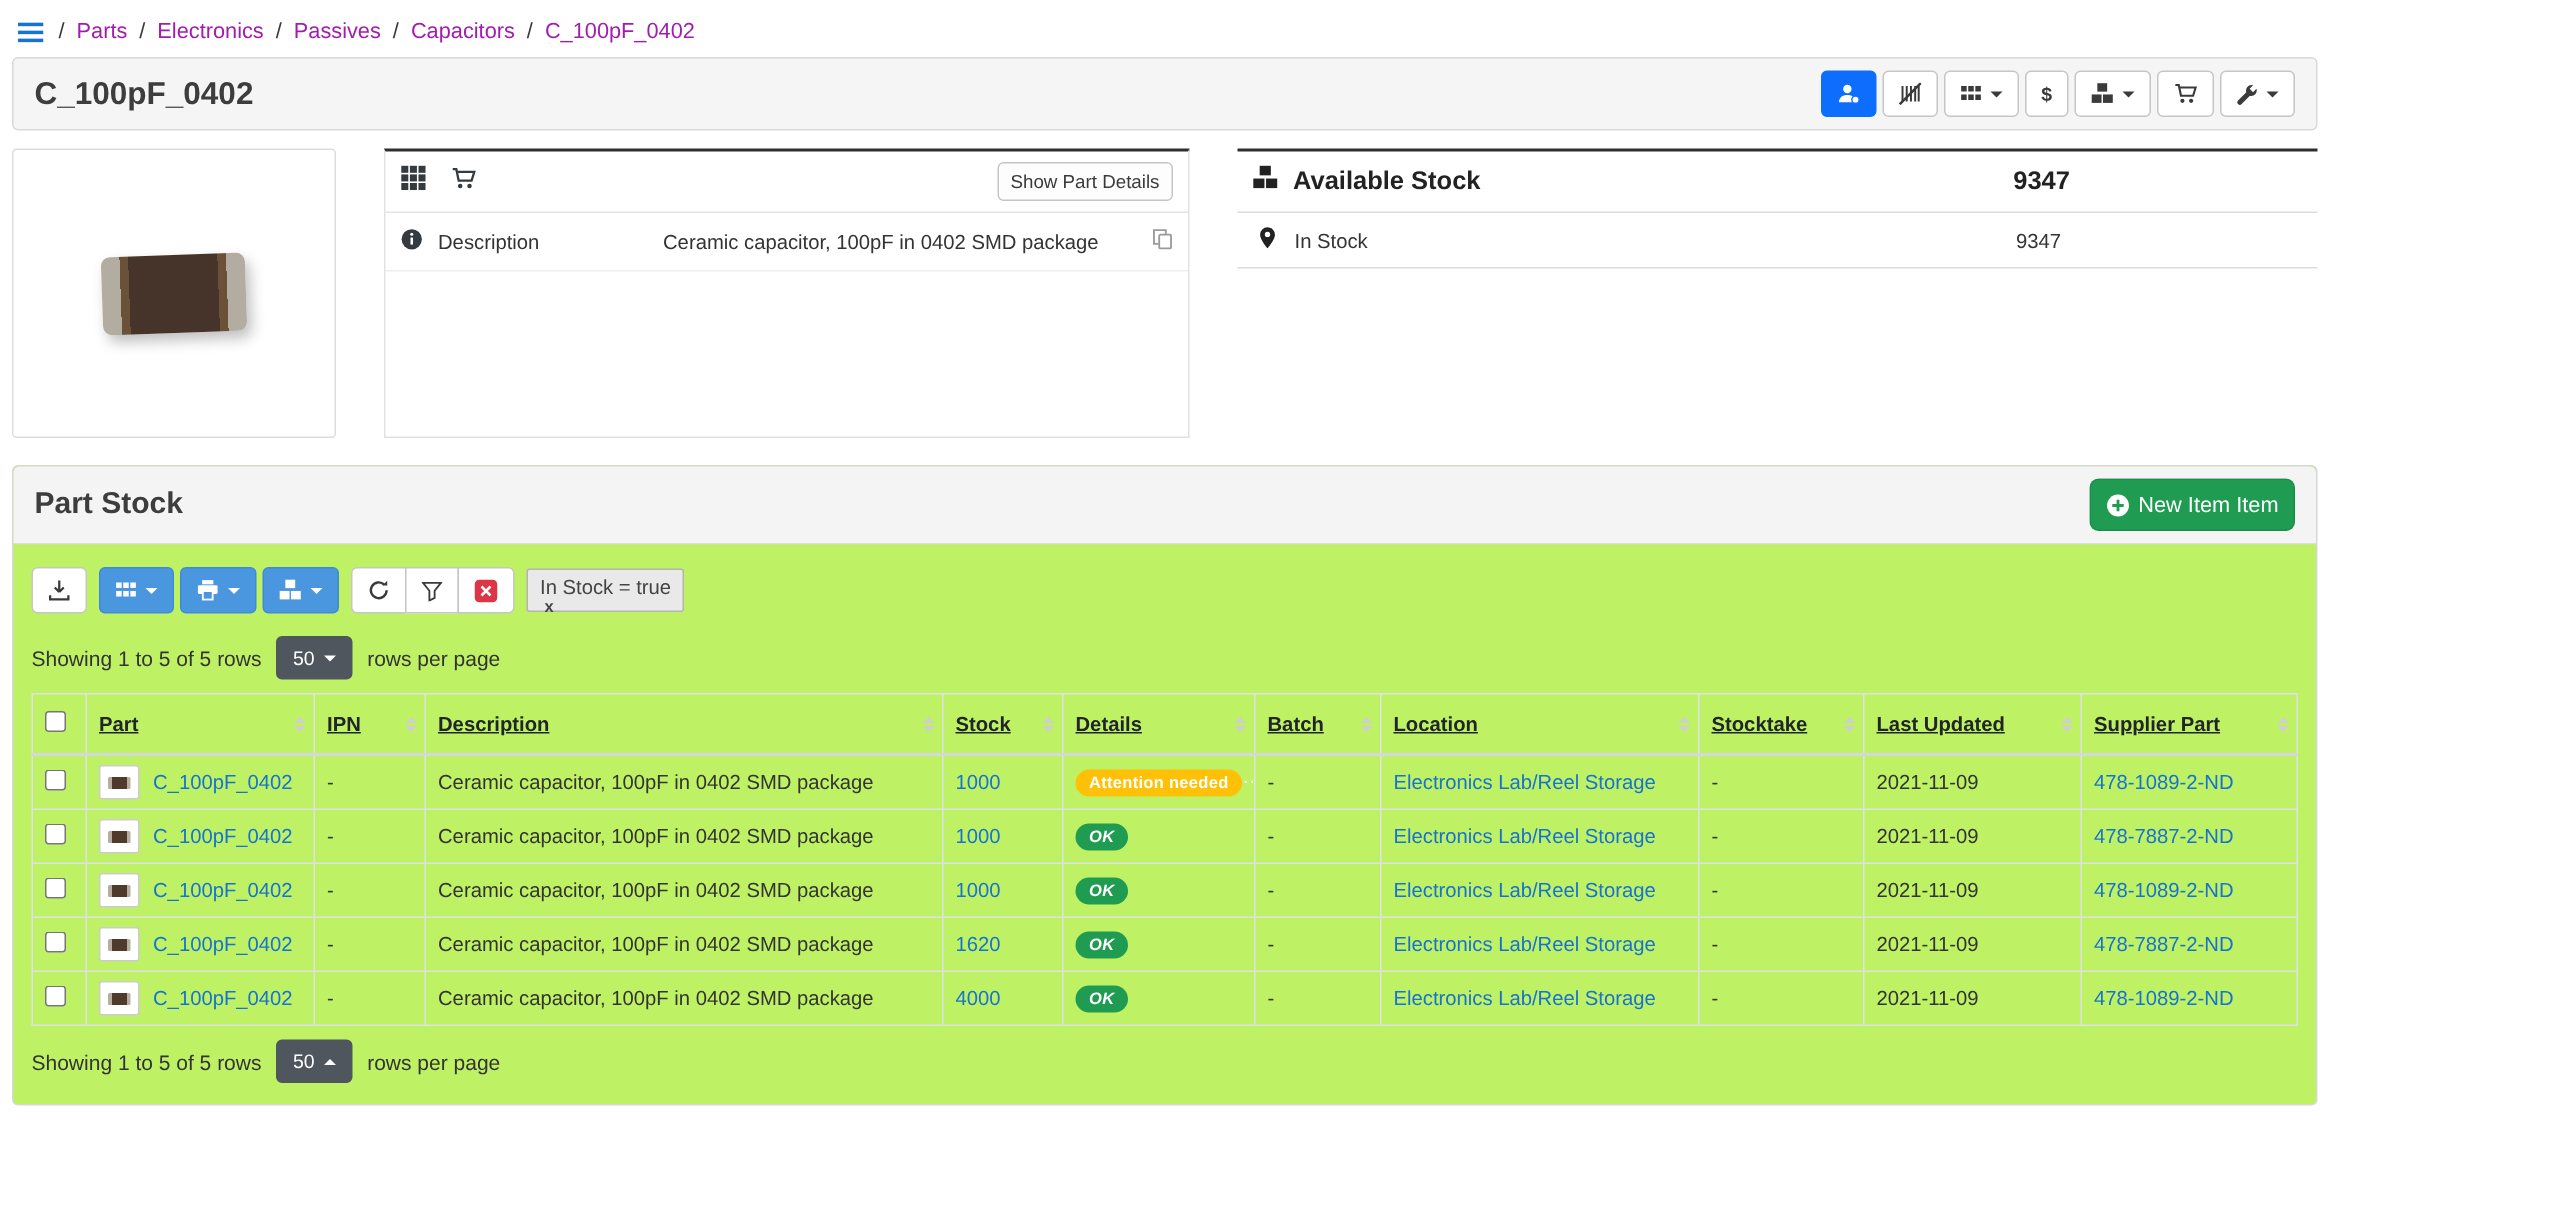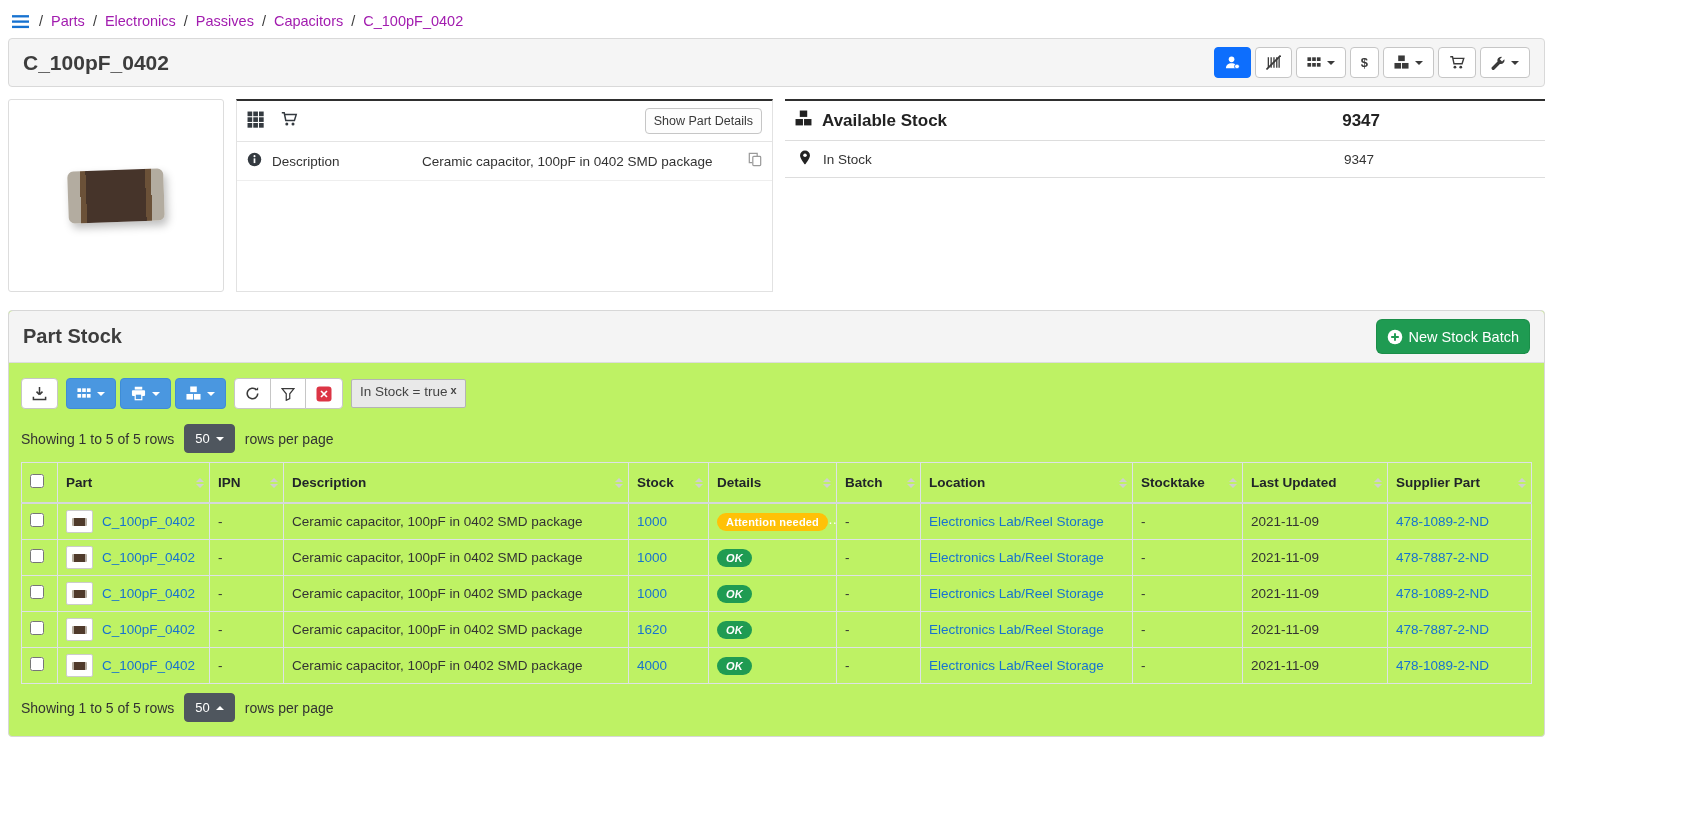--- a/index.html
+++ b/index.html
@@ -31,21 +31,21 @@
   .seg .btn:last-child  { border-radius:0 4px 4px 0; }
 
   
   .page-header { display:flex; align-items:center; justify-content:space-between;
                  background:#f5f5f5; border:1px solid #d9d9d9; border-radius:4px;
                  padding:8px 14px; }
   .page-title { font-size:21px; font-weight:700; color:#3d3d3d; }
   .header-actions { display:flex; gap:4px; }
 
   
-  .content-row { display:flex; gap:12px; margin-top:12px; }
+  .content-row { display:flex; gap:32px; margin-top:12px; }
   .image-card { width:216px; height:193px; border:1px solid #ddd; border-radius:3px;
                 display:flex; align-items:center; justify-content:center; background:#fff; }
   .cap-big { width:96px; height:52px; border-radius:6px; transform:rotate(-2deg);
              background:linear-gradient(90deg,#b3aca0 0 13%,#6b5138 13% 19%,#46342a 19% 81%,#6b5138 81% 87%,#b3aca0 87%);
              box-shadow:3px 5px 9px rgba(0,0,0,.25); }
   .detail-card { width:537px; height:193px; border:1px solid #e2e2e2; border-top:2px solid #2f2f2f; background:#fff; }
   .detail-card-head { display:flex; align-items:center; gap:16px; padding:7px 10px; border-bottom:1px solid #e4e4e4; }
   .detail-card-head .spacer { margin-left:auto; }
   .btn-small { height:26px; font-size:12.5px; padding:0 8px; border-radius:4px; background:#fdfdfd; }
   .detail-row { display:flex; align-items:center; gap:10px; padding:10px 10px; border-bottom:1px solid #eee; font-size:13.5px; }
@@ -61,34 +61,34 @@
 
   
   .panel { margin-top:18px; border:1px solid #d7d7d7; border-radius:4px; background:#bef264; }
   .panel-head { display:flex; align-items:center; justify-content:space-between;
                 background:#f4f4f4; padding:8px 14px; border-bottom:1px solid #ddd; border-radius:4px 4px 0 0; }
   .panel-title { font-size:20px; font-weight:700; color:#3d3d3d; }
 
   .toolbar { display:flex; align-items:center; padding:15px 12px 6px 12px; gap:8px; }
   .toolbar .gap4 { display:inline-flex; gap:4px; }
   .chip { display:inline-flex; align-items:flex-start; height:29px; padding:4px 8px 0 8px; border:1px solid #b4b4b4;
-          background:#e9e9e9; border-radius:2px; font-size:13.5px; color:#444; }
+          background:#e9e9e9; border-radius:2px; font-size:13.5px; color:#444;flex-direction:column; }
   .chip .chip-x { font-size:11px; font-weight:700; margin-left:3px; cursor:pointer; line-height:1.2; }
   .toolbar-right { margin-left:auto; display:inline-flex; gap:10px; align-items:center; }
   .search-input { width:196px; height:31px; border:1px solid #c9c9c9; border-radius:3px; padding:0 9px;
                   font-size:13.5px; font-family:inherit; color:#333; }
   .search-input::placeholder { color:#9a9a9a; }
 
   .pagination { display:flex; align-items:center; gap:10px; padding:9px 12px; font-size:14px; color:#333; }
 
   .table-wrap { padding:0 12px; }
   table.grid { width:100%; border-collapse:collapse; table-layout:fixed; font-size:13.5px; }
   .grid th, .grid td { border:1px solid #dee2e6; padding:6px 8px; text-align:left; vertical-align:middle;
                        overflow:hidden; white-space:nowrap; text-overflow:ellipsis; }
-  .grid th { font-weight:700; color:#212529; position:relative; padding:11px 34px 11px 8px; border-bottom:2px solid #d4d8dc; }
+  .grid th { font-weight:700; color:#212529; position:relative; padding:11px 34px 11px 8px; border-bottom:2px solid #d4d8dc;text-decoration:underline; }
   .grid a { color:#1772d0; text-decoration:none; }
   .sorter { position:absolute; right:5px; top:50%; transform:translateY(-50%); display:inline-flex; flex-direction:column; gap:2px; }
   .sorter i { width:0; height:0; border-left:4px solid transparent; border-right:4px solid transparent; display:block; }
   .sorter .up { border-bottom:4px solid #cfcfcf; }
   .sorter .down { border-top:4px solid #cfcfcf; }
   .cell-part { display:flex; align-items:center; gap:9px; }
   .thumb { flex:0 0 auto; width:27px; height:23px; border:1px solid #ccc; border-radius:2px;
            display:inline-flex; align-items:center; justify-content:center; background:#fff; cursor:pointer; }
   .cap-mini { width:15px; height:8px; border-radius:1px;
               background:linear-gradient(90deg,#b6aea2 0 16%,#4f3a2b 16% 84%,#b6aea2 84%); }
@@ -270,21 +270,21 @@
   <div class="panel">
     <div class="panel-head">
       <div class="panel-title">Part Stock</div>
       <button class="btn btn-green">
         <span>
           <svg width="16" height="16" viewBox="0 0 16 16">
               <circle cx="8" cy="8" r="7.3" fill="#fff"></circle>
               <path d="M8 4.2v7.6M4.2 8h7.6" stroke="#1f9b52" stroke-width="1.9"></path>
             </svg>
         </span>
-        <span>New Stock Batch</span>
+        <span>New Item Item</span>
       </button>
     </div>
 
     <div class="toolbar">
       <button class="btn">
         <span>
           <svg width="15" height="15" viewBox="0 0 16 16" fill="none" stroke="#3a3a3a" stroke-width="1.6">
               <path d="M8 1v8.2M8 9.2 4.8 6M8 9.2 11.2 6"></path>
               <path d="M1.5 11.5v3h13v-3"></path>
             </svg>

